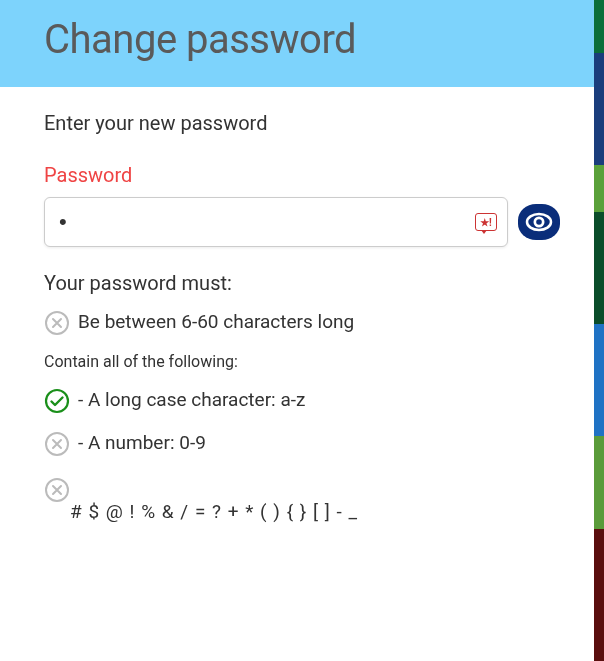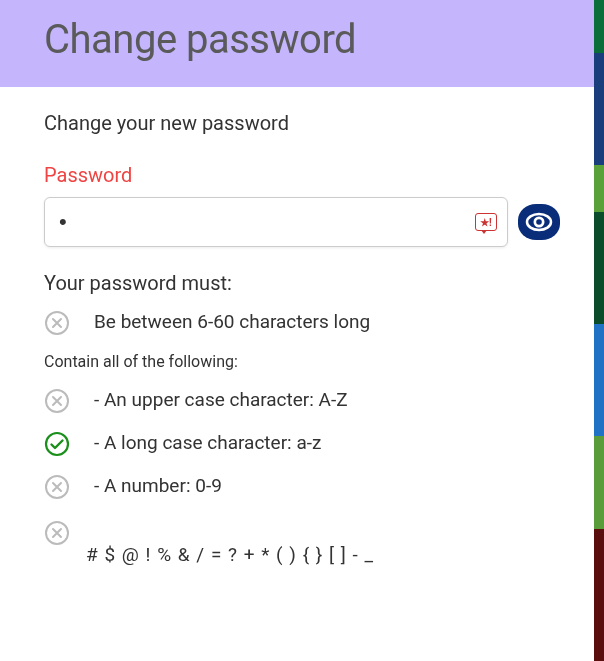--- a/index.html
+++ b/index.html
@@ -10,21 +10,21 @@
     body {
       font-family: -apple-system, BlinkMacSystemFont, "Segoe UI", Roboto, Helvetica, Arial, sans-serif;
       background: #fff;
       color: #333;
       width: 604px;
       height: 661px;
       overflow: hidden;
       position: relative;
     }
     .header {
-      background: #c4b5fd;
+      background: #7dd3fc;
       padding: 16px 44px 24px 44px;
     }
     .header h1 {
       font-size: 40px;
       font-weight: 400;
       color: #5a5a5a;
       letter-spacing: -0.5px;
     }
     .content {
       padding: 24px 44px;
@@ -109,21 +109,21 @@
       display: block;
     }
     .must-label {
       font-size: 20px;
       color: #333;
       margin-bottom: 14px;
     }
     .rule {
       display: flex;
       align-items: flex-start;
-      gap: 16px;
+      gap: 0;
       margin-bottom: 16px;
     }
     .rule .icon {
       width: 26px;
       height: 26px;
       flex-shrink: 0;
       margin-top: 1px;
     }
     .rule .text {
       font-size: 19px;
@@ -162,21 +162,21 @@
     }
   </style>
 </head>
 <body>
 
 <div class="header">
   <h1>Change password</h1>
 </div>
 
 <div class="content">
-  <div class="prompt">Change your new password</div>
+  <div class="prompt">Enter your new password</div>
 
   <label class="field-label">Password</label>
 
   <div class="input-row">
     <div class="input-wrap">
       <input type="text" class="password-input" value="•" style="">
       <span class="input-badge">★!</span>
     </div>
     <button class="eye-button" aria-label="Toggle password visibility">
       <svg width="28" height="22" viewBox="0 0 28 22">
@@ -194,29 +194,20 @@
       <svg width="26" height="26" viewBox="0 0 26 26">
         <circle cx="13" cy="13" r="11" fill="none" stroke="#bbb" stroke-width="2"></circle>
         <path d="M9 9 L17 17 M17 9 L9 17" stroke="#bbb" stroke-width="2" stroke-linecap="round"></path>
       </svg>
     </span>
     <span class="text indent">Be between 6-60 characters long</span>
   </div>
 
   <div class="nested-header">Contain all of the following:</div>
 
-  <div class="rule">
-    <span class="icon">
-      <svg width="26" height="26" viewBox="0 0 26 26">
-        <circle cx="13" cy="13" r="11" fill="none" stroke="#bbb" stroke-width="2"></circle>
-        <path d="M9 9 L17 17 M17 9 L9 17" stroke="#bbb" stroke-width="2" stroke-linecap="round"></path>
-      </svg>
-    </span>
-    <span class="text indent">- An upper case character: A-Z</span>
-  </div>
 
   <div class="rule">
     <span class="icon">
       <svg width="26" height="26" viewBox="0 0 26 26">
         <circle cx="13" cy="13" r="11" fill="none" stroke="#1a8f1a" stroke-width="2.2"></circle>
         <path d="M7.5 13.5 L11 17 L18.5 9.5" fill="none" stroke="#1a8f1a" stroke-width="2.4" stroke-linecap="round" stroke-linejoin="round"></path>
       </svg>
     </span>
     <span class="text indent">- A long case character: a-z</span>
   </div>

